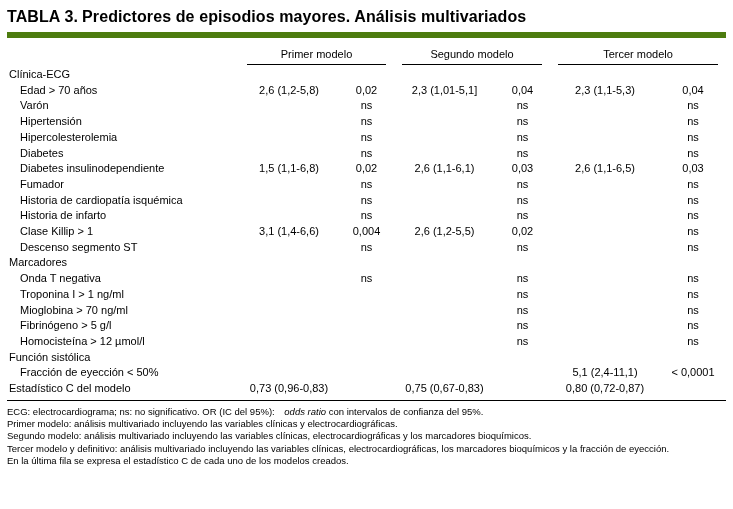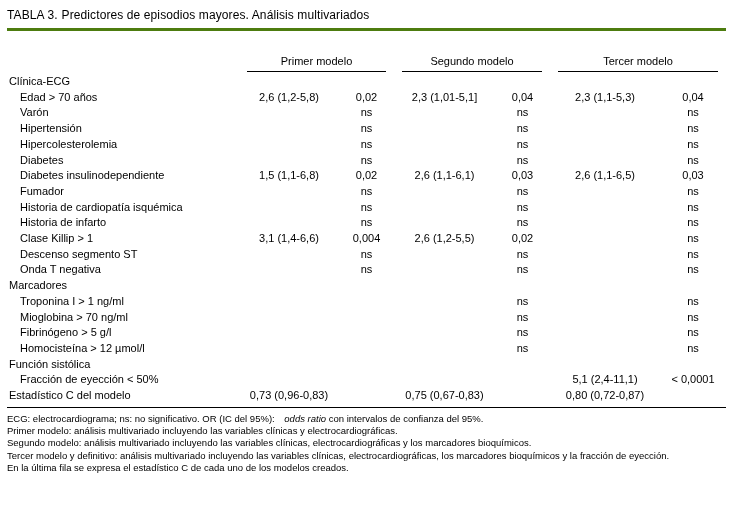--- a/index.html
+++ b/index.html
@@ -3,28 +3,28 @@
 <meta charset="utf-8">
 <style>
   html, body { margin: 0; padding: 0; background: #ffffff; }
   .page {
     width: 733px; height: 509px; box-sizing: border-box;
     background: #ffffff; color: #000;
     font-family: "Liberation Sans", sans-serif;
     padding: 6px 7px 0 7px; overflow: hidden;
   }
   .title {
-    font-size: 12px; font-weight: normal;
-    padding: 2px 0 6px 0; border-bottom: 3px solid #4d7c0f;
+    font-size: 16px; font-weight: bold;
+    padding: 2px 0 6px 0; border-bottom: 6px solid #4d7c0f;
     letter-spacing: 0.1px;
   }
   .title .prefix { margin-right: 4px; }
   table.main {
     width: 719px; border-collapse: collapse; table-layout: fixed;
-    font-size: 11px; margin-top: 16px;
+    font-size: 11px; margin-top: 2px;
   }
   .group-row th { padding: 8px 8px 0 8px; font-weight: normal; font-size: 11px; vertical-align: bottom; }
   .grp { border-bottom: 1px solid #000; padding-bottom: 4px; text-align: center; }
   .colhead-row th {
     font-weight: normal; font-size: 11px; text-align: center;
     padding: 10px 2px 9px 2px; border-bottom: 1px solid #000;
     white-space: nowrap; overflow: hidden;
   }
   tbody td {
     padding: 1px 2px; line-height: 13.7px; font-size: 11px;
@@ -175,36 +175,36 @@
         <tr>
           <td class="lbl ind">Descenso segmento ST</td>
           <td class="or"></td>
           <td class="p">ns</td>
           <td class="or"></td>
           <td class="p">ns</td>
           <td class="or"></td>
           <td class="p">ns</td>
         </tr>
         <tr>
+          <td class="lbl">Marcadores</td>
+          <td class="or"></td>
+          <td class="p"></td>
+          <td class="or"></td>
+          <td class="p"></td>
+          <td class="or"></td>
+          <td class="p"></td>
+        </tr>
+        <tr>
           <td class="lbl ind">Onda T negativa</td>
           <td class="or"></td>
           <td class="p">ns</td>
           <td class="or"></td>
           <td class="p">ns</td>
           <td class="or"></td>
           <td class="p">ns</td>
-        </tr>
-        <tr>
-          <td class="lbl">Marcadores</td>
-          <td class="or"></td>
-          <td class="p"></td>
-          <td class="or"></td>
-          <td class="p"></td>
-          <td class="or"></td>
-          <td class="p"></td>
         </tr>
         <tr>
           <td class="lbl ind">Troponina I &gt; 1 ng/ml</td>
           <td class="or"></td>
           <td class="p"></td>
           <td class="or"></td>
           <td class="p">ns</td>
           <td class="or"></td>
           <td class="p">ns</td>
         </tr>

